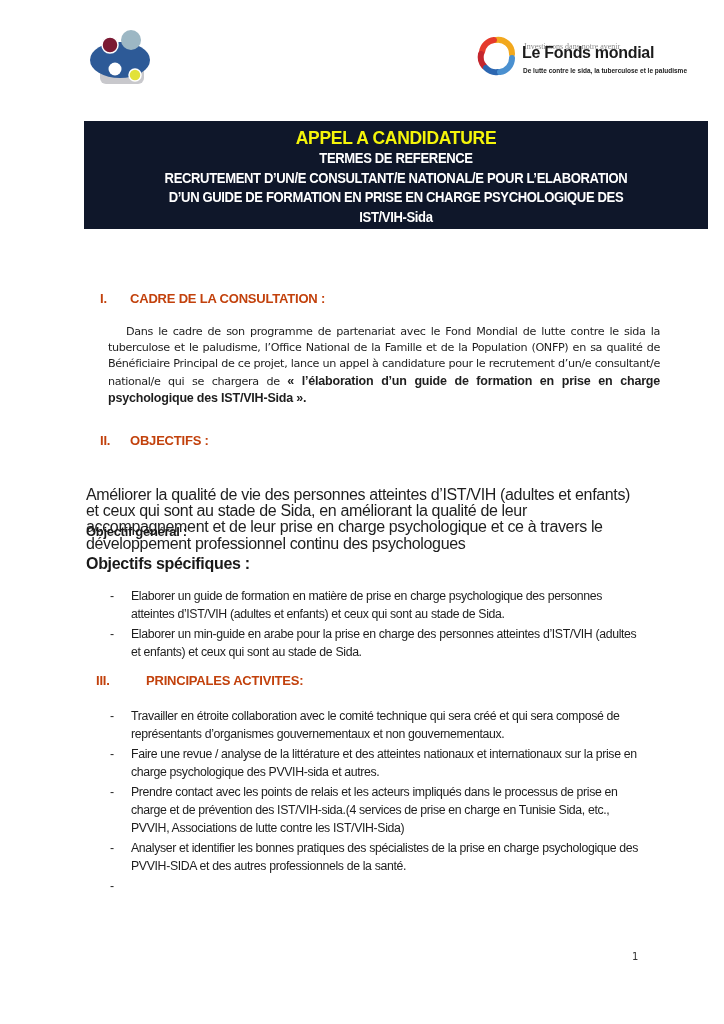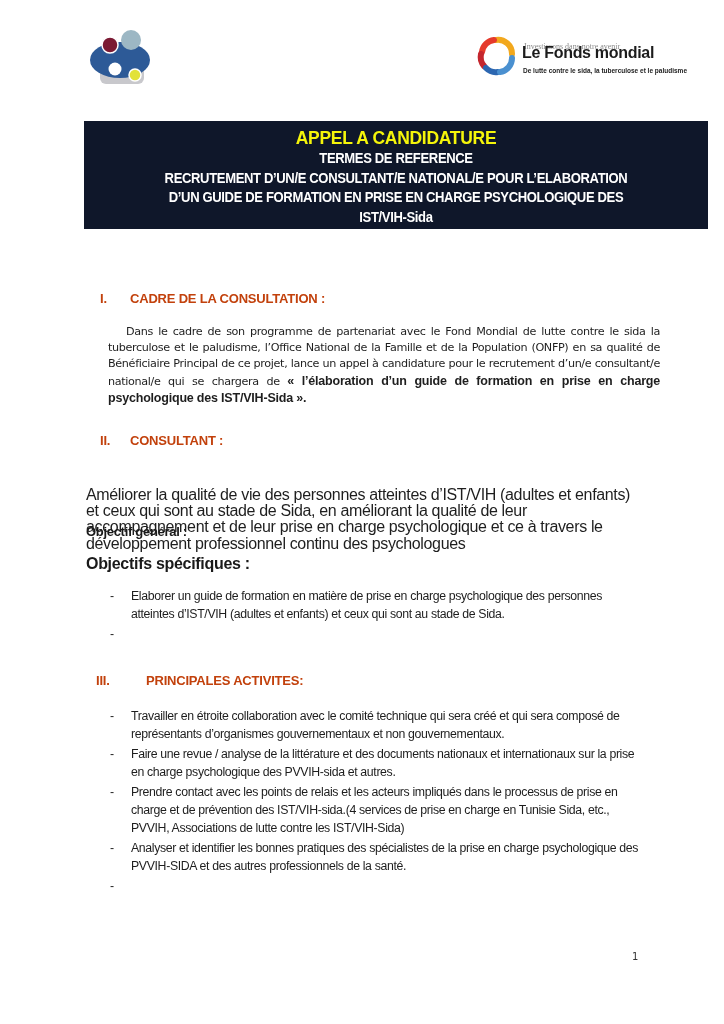--- a/index.html
+++ b/index.html
@@ -226,34 +226,34 @@
 </div>
 
 <div class="section-heading" style="top:291px;">
   <span class="num">I.</span><span>CADRE DE LA CONSULTATION :</span>
 </div>
 <div class="para" style="top:324px;">
   <span class="indent"></span><span>Dans le cadre de son  programme de partenariat avec le Fond Mondial de lutte contre le sida la tuberculose et le paludisme, l’Office National de la Famille et de la Population (ONFP) en sa qualité de Bénéficiaire Principal de ce projet, lance un appel à candidature pour le recrutement d’un/e consultant/e national/e qui se chargera de </span><b>« l’élaboration d’un  guide de formation en prise en charge psychologique des IST/VIH-Sida ».</b>
 </div>
 
 <div class="section-heading" style="top:433px;">
-  <span class="num">II.</span><span>CONSULTANT :</span>
+  <span class="num">II.</span><span>OBJECTIFS :</span>
 </div>
 <div class="subheading" style="top:496px;margin-top:28px;">Objectif général :</div>
 <div class="body-text" style="top:487px;">Améliorer la qualité de vie des personnes atteintes d’IST/VIH (adultes et enfants) et ceux qui sont au stade de Sida,  en améliorant la qualité de leur accompagnement et de leur prise en charge psychologique et ce à travers le développement professionnel continu des psychologues</div>
 <div class="subheading small" style="top:555px;">Objectifs spécifiques :</div>
 <ul class="bullet-list" style="top:587px;">
   <li><span class="dash">-</span><span>Elaborer un guide de formation en matière de prise en charge psychologique des personnes atteintes d’IST/VIH (adultes et enfants) et ceux qui sont au stade de Sida.</span></li>
-  <li><span class="dash">-</span></li>
+  <li><span class="dash">-</span><span>Elaborer un min-guide en arabe pour la prise en charge des personnes atteintes d’IST/VIH (adultes et enfants) et ceux qui sont au stade de Sida.</span></li>
 </ul>
 
 <div class="section-heading" style="top:673px; left:96px;">
   <span class="num" style="width:50px;">III.</span><span>PRINCIPALES ACTIVITES:</span>
 </div>
 <ul class="bullet-list" style="top:707px;">
   <li><span class="dash">-</span><span>Travailler en étroite collaboration avec le comité technique qui sera créé et qui sera composé de représentants d’organismes gouvernementaux et non gouvernementaux.</span></li>
-  <li><span class="dash">-</span><span>Faire une revue / analyse de la littérature et des documents nationaux et internationaux sur la prise en charge psychologique des PVVIH-sida et autres.</span></li>
+  <li><span class="dash">-</span><span>Faire une revue / analyse de la littérature et des atteintes nationaux et internationaux sur la prise en charge psychologique des PVVIH-sida et autres.</span></li>
   <li><span class="dash">-</span><span>Prendre contact avec les points de relais et les acteurs impliqués  dans le processus de prise en charge et de prévention des IST/VIH-sida.(4 services de prise en charge en Tunisie Sida, etc., PVVIH, Associations de lutte contre les IST/VIH-Sida)</span></li>
   <li><span class="dash">-</span><span>Analyser et identifier les bonnes pratiques des spécialistes de la prise en charge psychologique des PVVIH-SIDA et des autres professionnels de la santé.</span></li>
   <li><span class="dash">-</span></li>
 </ul>
 
 <div class="page-number">1</div>
 
 </body></html>

